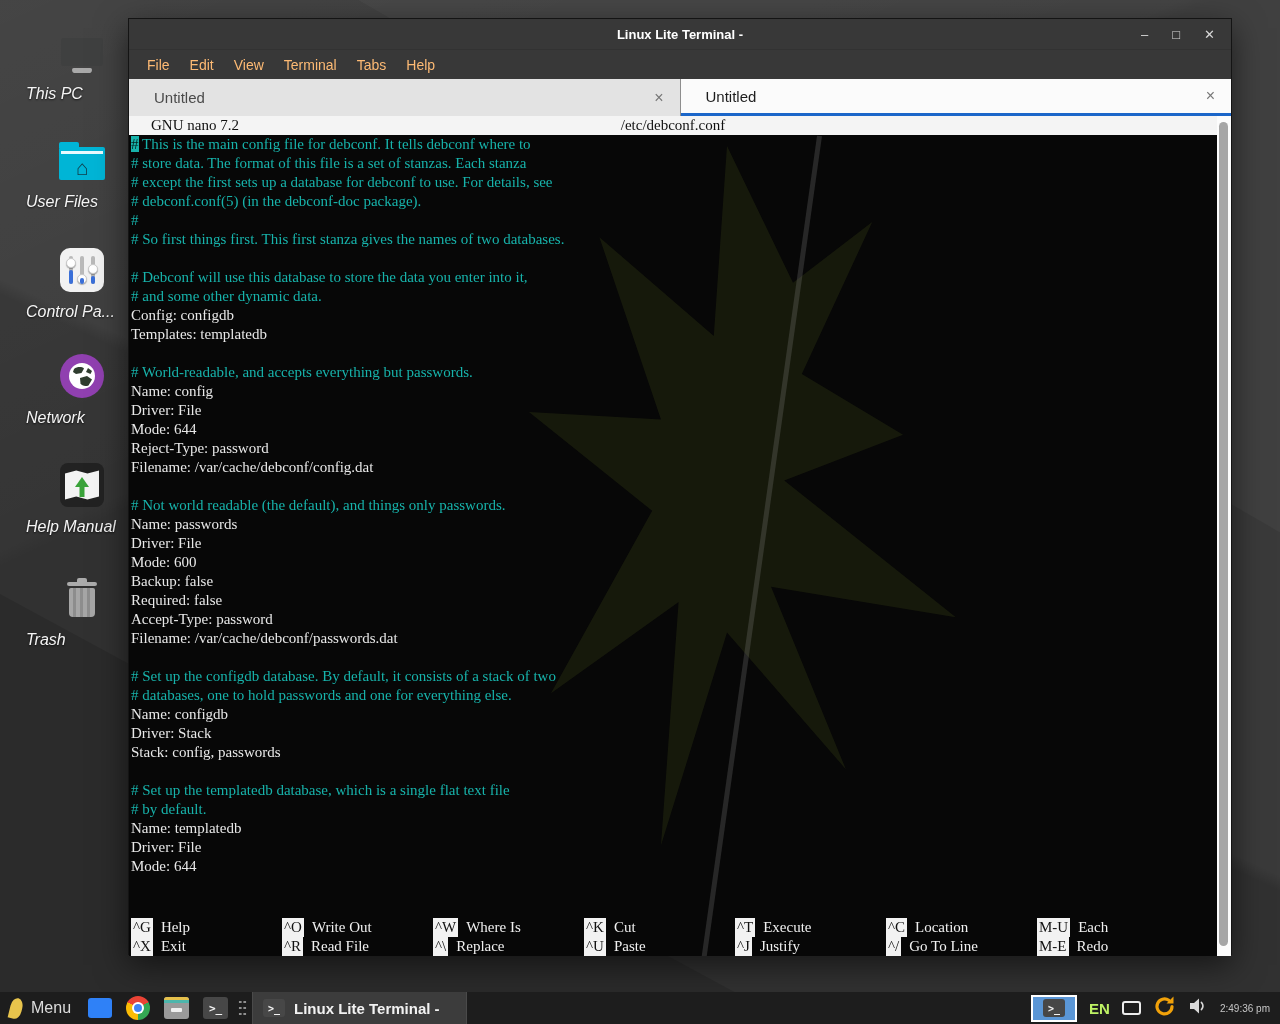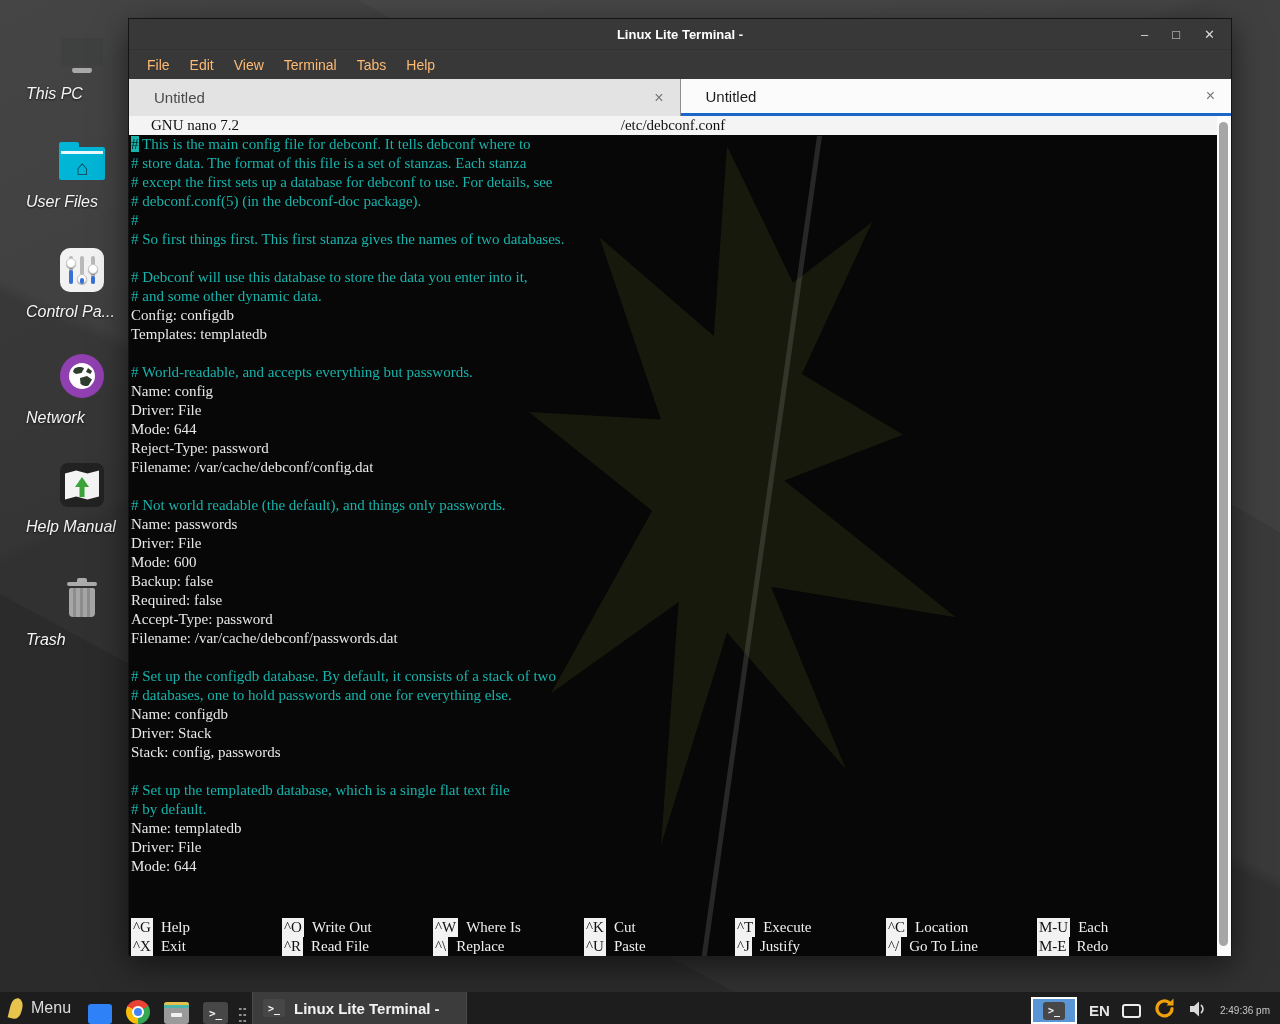--- a/index.html
+++ b/index.html
@@ -97,21 +97,21 @@
   .nano-shortcuts { position:relative; height:38px; display:flex; padding-left:2px; z-index:1; }
   .sc-col { width:151px; }
   .sc-row { height:19px; white-space:pre; display:flex; }
   .sc-key { background:#f2f2f2; color:#111; padding:0 2px; }
   .sc-label { margin-left:8px; color:#f0f0f0; }
   .scrollbar { position:absolute; top:0; right:0; width:14px; height:840px; background:#fcfcfc; z-index:3; }
   .scroll-thumb { position:absolute; left:2px; right:3px; top:6px; bottom:10px; background:#a6a6a6; border-radius:5px; }
 
   
   .taskbar { position:absolute; left:0; bottom:0; width:1280px; height:32px; background:#1d1d1d;
-    display:flex; align-items:flex-end; z-index:10; }
+    display:flex; align-items:center; z-index:10; }
   .menu-btn { display:flex; align-items:center; gap:9px; padding:0 10px 0 10px; height:100%; }
   .ll-logo { width:12px; height:21px; background:#e8c44c; border-radius:70% 70% 70% 0 / 60% 60% 60% 0;
     transform:rotate(14deg); }
   .menu-label { color:#dcdcdc; font-size:16px; }
   .tb-ico { margin:0 7px; cursor:pointer; }
   .showdesk { width:24px; height:20px; background:#2f81f7; border-radius:3px; }
   .chrome { width:24px; height:24px; border-radius:50%; position:relative;
     background:conic-gradient(from -60deg, #ea4335 0 120deg, #34a853 0 240deg, #fbbc05 0 360deg); }
   .chrome::before { content:""; position:absolute; inset:6px; background:#fff; border-radius:50%; }
   .chrome::after { content:""; position:absolute; inset:8px; background:#4285f4; border-radius:50%; }
@@ -125,21 +125,21 @@
   .term-ico.sz24 { width:25px; height:22px; font-size:11px; }
   .term-ico.sz20 { width:22px; height:18px; font-size:10px; }
   .grip { width:9px; height:18px; margin:0 3px;
     background:radial-gradient(circle 1.2px, #8f8f8f 1.2px, transparent 1.5px) 0 0 / 4.5px 6px repeat; }
   .task-btn { height:32px; background:#3c3c3c; border-left:1px solid #4a4a4a; border-right:1px solid #4a4a4a;
     display:flex; align-items:center; gap:9px; padding:0 26px 0 10px; margin-left:2px; }
   .task-btn .tb-label { color:#f2f2f2; font-size:15px; font-weight:bold; white-space:nowrap; }
   .tray { margin-left:auto; display:flex; align-items:center; gap:12px; padding-right:10px; }
   .tray-box { width:46px; height:27px; background:#5a96d6; border:2px solid #fff;
     display:flex; align-items:center; justify-content:center; }
-  .lang { color:#e5e5e5; font-weight:bold; font-size:15px; }
+  .lang { color:#bef264; font-weight:bold; font-size:15px; }
   .kb-icon { width:19px; height:14px; border:2px solid #ececec; border-radius:3px; }
   .clock { color:#c6c6c6; font-size:10px; white-space:nowrap; }
 </style>
 </head>
 <body>
 
 <div class="desktop">
   <div class="facet f1"></div>
   <div class="facet f2"></div>
 

